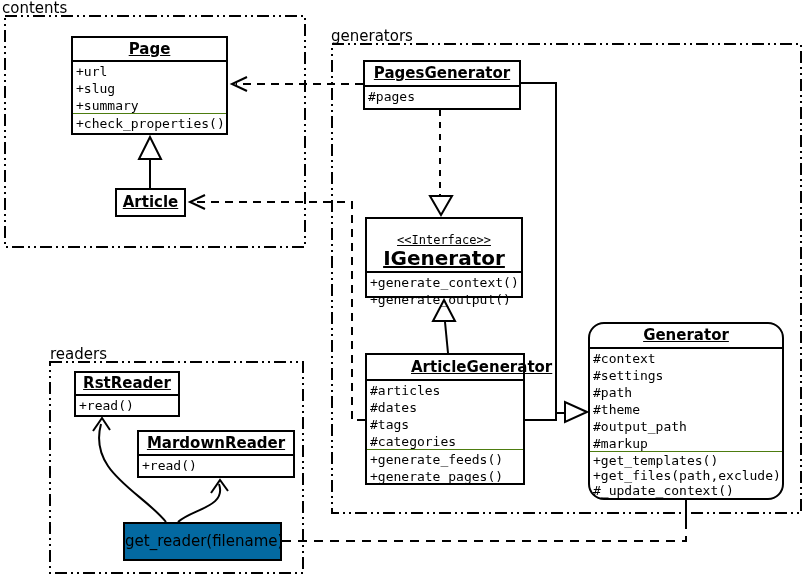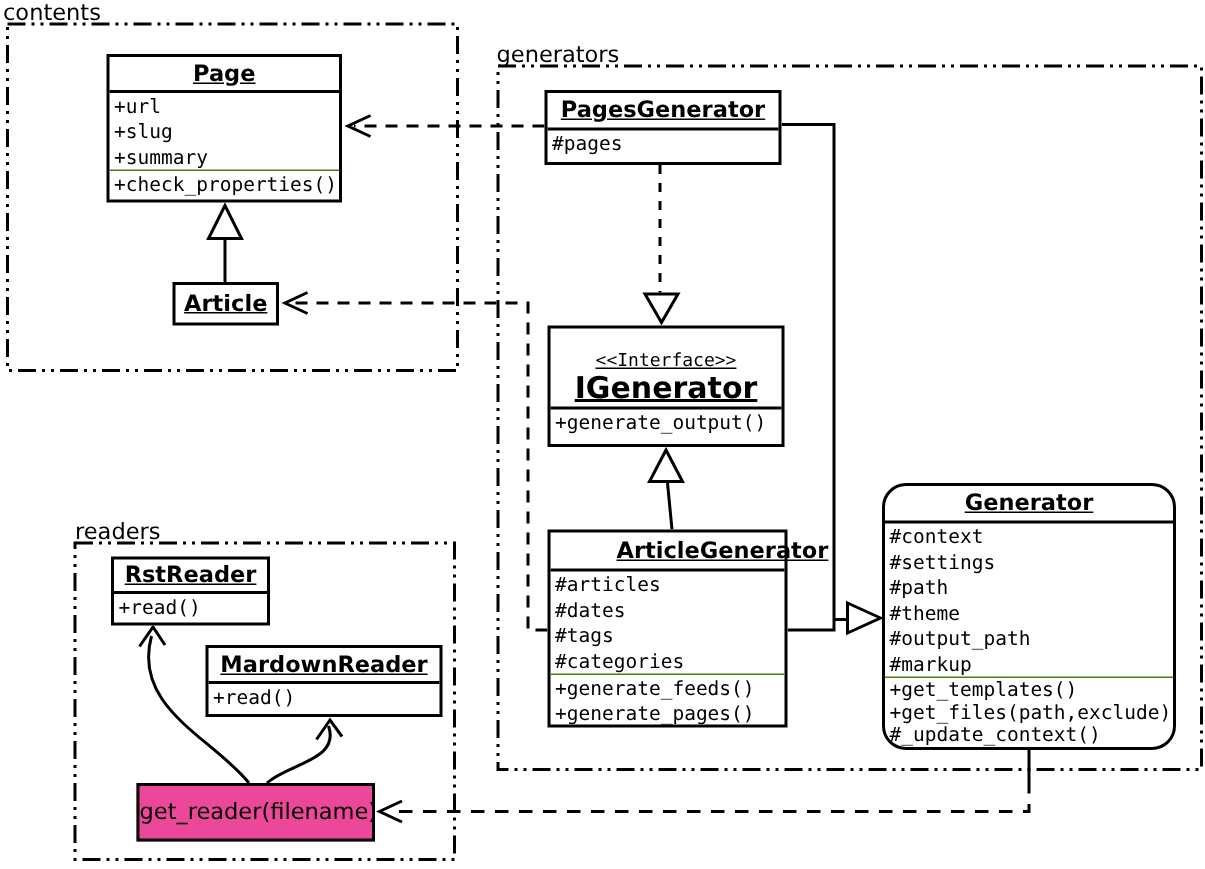--- a/index.html
+++ b/index.html
@@ -11,22 +11,22 @@
   .ttl{font-weight:bold;font-size:15px;text-align:center;border-bottom:2px solid #000;
        font-family:"DejaVu Sans",sans-serif;white-space:nowrap;overflow:visible;text-decoration:underline;}
   .ttl.only{border-bottom:none;}
   .cmp{font-family:"DejaVu Sans Mono",monospace;font-size:13px;line-height:17px;
        padding:1px 0 1px 3px;white-space:nowrap;box-sizing:border-box;}
   .cmp.mid{border-bottom:1px solid #4d7c0f;}
   .cmp.tight{line-height:15px;}
   .row{white-space:nowrap;}
   .stereo{font-family:"DejaVu Sans Mono",monospace;font-weight:normal;font-size:12px;line-height:15px;}
   .iname{font-weight:bold;font-size:20px;line-height:21px;}
-  .plainbox{position:absolute;z-index:2;box-sizing:border-box;background:#ec4899;border:2px solid #000;
-            font:15px "DejaVu Sans",sans-serif;text-align:right;}
+  .plainbox{position:absolute;z-index:2;box-sizing:border-box;background:#0369a1;border:2px solid #000;
+            font:15px "DejaVu Sans",sans-serif;text-align:right;margin-left:32px;}
 </style>
 </head>
 <body>
 
 <div id="diagram">
 
   <svg id="wires" width="803" height="579" viewBox="0 0 803 579">
     <g stroke="#000000" stroke-width="2" fill="none">
 
       <rect x="5" y="16" width="300" height="231" stroke-dasharray="12 4 2 4 2 4"></rect>
@@ -90,20 +90,21 @@
       <div class="row">#pages</div>
     </div>
   </div>
 
   <div class="cls" style="left:365px;top:217px;width:158px;height:81px;">
     <div class="ttl" style="height:38px;padding-top:14px;">
       <div class="stereo">&lt;&lt;Interface&gt;&gt;</div>
       <div class="iname">IGenerator</div>
     </div>
     <div class="cmp">
+      <div class="row">+generate_context()</div>
       <div class="row">+generate_output()</div>
     </div>
   </div>
 
   <div class="cls" style="left:365px;top:353px;width:160px;height:132px;">
     <div class="ttl" style="height:24px;line-height:24px;padding-left:44px;">ArticleGenerator</div>
     <div class="cmp mid" style="height:69px;">
       <div class="row">#articles</div>
       <div class="row">#dates</div>
       <div class="row">#tags</div>

